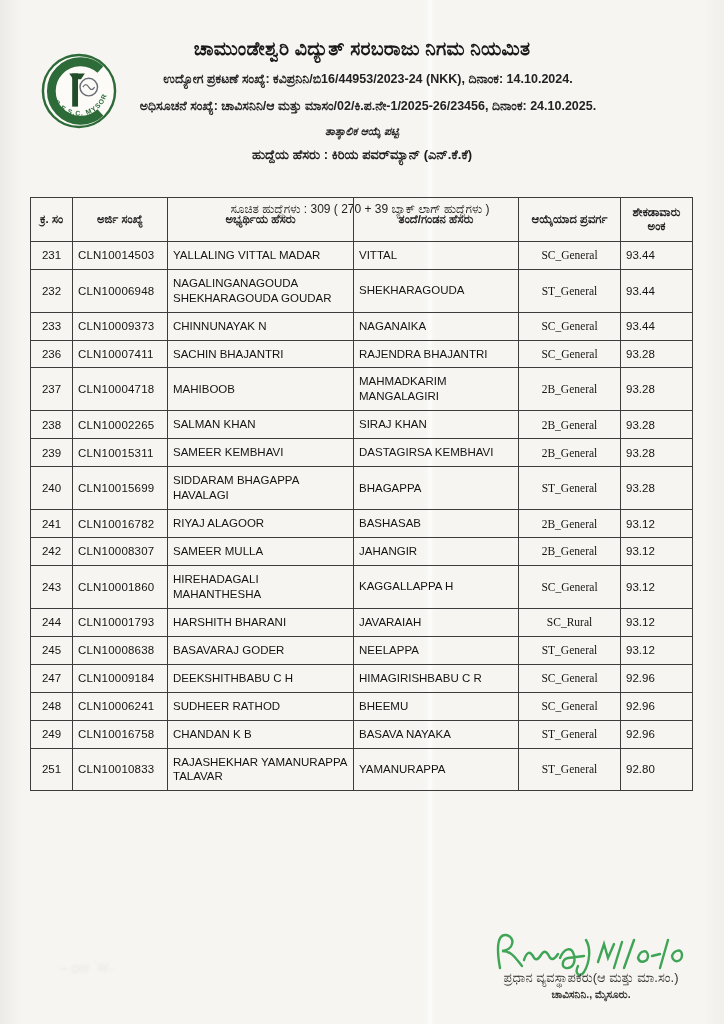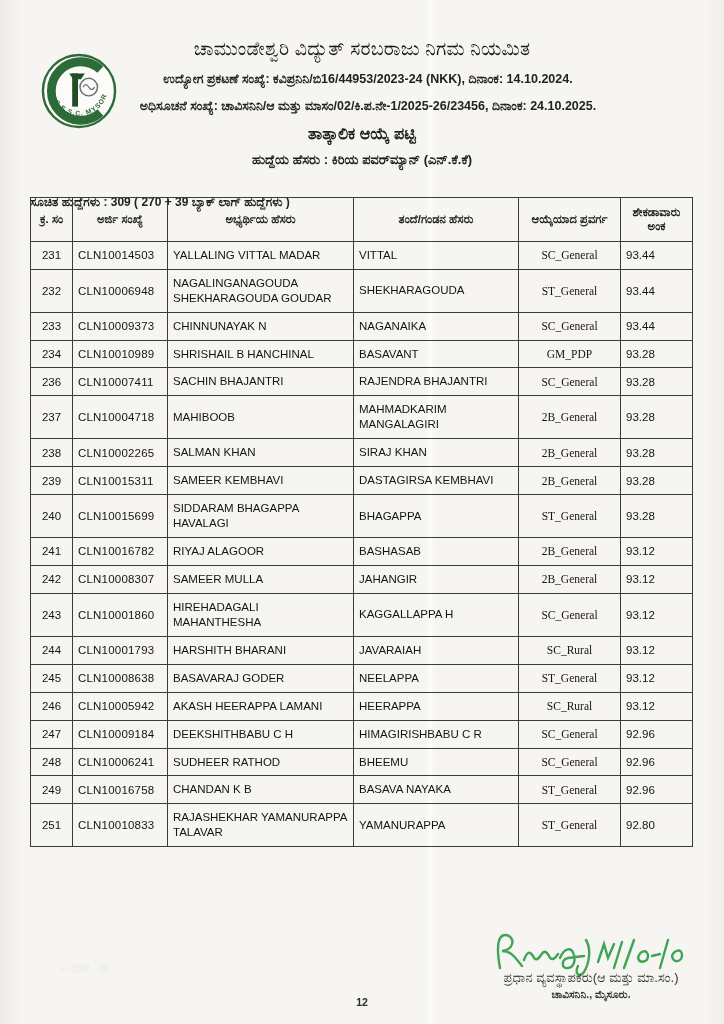--- a/index.html
+++ b/index.html
@@ -25,27 +25,27 @@
   .bleed{
     position:absolute;left:60px;top:955px;width:180px;height:40px;
     color:rgba(120,130,150,0.12);
     font-size:14px;font-style:italic;
     transform:rotate(-4deg);
     filter:blur(1px);
     pointer-events:none;
   }
   .logo{position:absolute;left:40px;top:52px;width:78px;height:78px;}
   .header{position:absolute;left:0;top:38px;width:724px;text-align:center;}
-  .title{font-size:19px;font-weight:normal;letter-spacing:.2px;color:#181818;}
+  .title{font-size:19px;font-weight:bold;letter-spacing:.2px;color:#181818;}
   .notif{font-size:12.5px;font-weight:bold;margin-top:12px;color:#222;padding-left:12px;}
-  .list-type{font-size:16px;font-weight:bold;margin-top:11px;}
+  .list-type{font-size:11px;font-weight:bold;margin-top:11px;font-style:italic;}
   .post-name{font-size:13px;font-weight:bold;margin-top:9px;}
   .posts-notified{
-    position:absolute;left:30px;top:195px;width:660px;
-    font-size:12px;font-weight:bold;text-align:left;color:#1f1f1f;
+    position:absolute;left:30px;top:202px;width:660px;
+    font-size:12px;font-weight:normal;text-align:center;color:#1f1f1f;
   }
   table.selection{
     position:absolute;left:30px;top:197px;
     width:662px;border-collapse:collapse;table-layout:fixed;
     font-size:11.5px;color:#141414;
   }
   table.selection th,table.selection td{
     border:1.6px solid #3c3c3c;
     padding:6px 5px;
     vertical-align:middle;
@@ -146,28 +146,20 @@
 
         <tr>
           <td class="c-sl">233</td>
           <td class="c-app">CLN10009373</td>
           <td class="c-name">CHINNUNAYAK N</td>
           <td class="c-father">NAGANAIKA</td>
           <td class="c-cat">SC_General</td>
           <td class="c-marks">93.44</td>
         </tr>
 
-        <tr>
-          <td class="c-sl">234</td>
-          <td class="c-app">CLN10010989</td>
-          <td class="c-name">SHRISHAIL B HANCHINAL</td>
-          <td class="c-father">BASAVANT</td>
-          <td class="c-cat">GM_PDP</td>
-          <td class="c-marks">93.28</td>
-        </tr>
 
 
         <tr>
           <td class="c-sl">236</td>
           <td class="c-app">CLN10007411</td>
           <td class="c-name">SACHIN BHAJANTRI</td>
           <td class="c-father">RAJENDRA BHAJANTRI</td>
           <td class="c-cat">SC_General</td>
           <td class="c-marks">93.28</td>
         </tr>
@@ -246,28 +238,20 @@
 
         <tr>
           <td class="c-sl">245</td>
           <td class="c-app">CLN10008638</td>
           <td class="c-name">BASAVARAJ GODER</td>
           <td class="c-father">NEELAPPA</td>
           <td class="c-cat">ST_General</td>
           <td class="c-marks">93.12</td>
         </tr>
 
-        <tr>
-          <td class="c-sl">246</td>
-          <td class="c-app">CLN10005942</td>
-          <td class="c-name">AKASH HEERAPPA LAMANI</td>
-          <td class="c-father">HEERAPPA</td>
-          <td class="c-cat">SC_Rural</td>
-          <td class="c-marks">93.12</td>
-        </tr>
 
         <tr>
           <td class="c-sl">247</td>
           <td class="c-app">CLN10009184</td>
           <td class="c-name">DEEKSHITHBABU C H</td>
           <td class="c-father">HIMAGIRISHBABU C R</td>
           <td class="c-cat">SC_General</td>
           <td class="c-marks">92.96</td>
         </tr>
 
@@ -313,15 +297,14 @@
         <path d="M152,30 c2,-8 10,-9 10,-2 c0,6 -8,8 -10,2 M166,28 l8,-2"></path>
         <path d="M182,12 l-8,28 M186,28 c2,-6 10,-8 10,-1 c0,7 -9,9 -10,1"></path>
       </g>
     </svg>
     <div class="sig-line1">ಪ್ರಧಾನ ವ್ಯವಸ್ಥಾಪಕರು(ಆ ಮತ್ತು ಮಾ.ಸಂ.)</div>
     <div class="sig-line2">ಚಾವಿಸನಿನಿ., ಮೈಸೂರು.</div>
   </div>
 
   <div class="bleed">~ ow `w..</div>
 
-  <div class="page-num">12</div>
 
 </div>
 
 </body></html>

